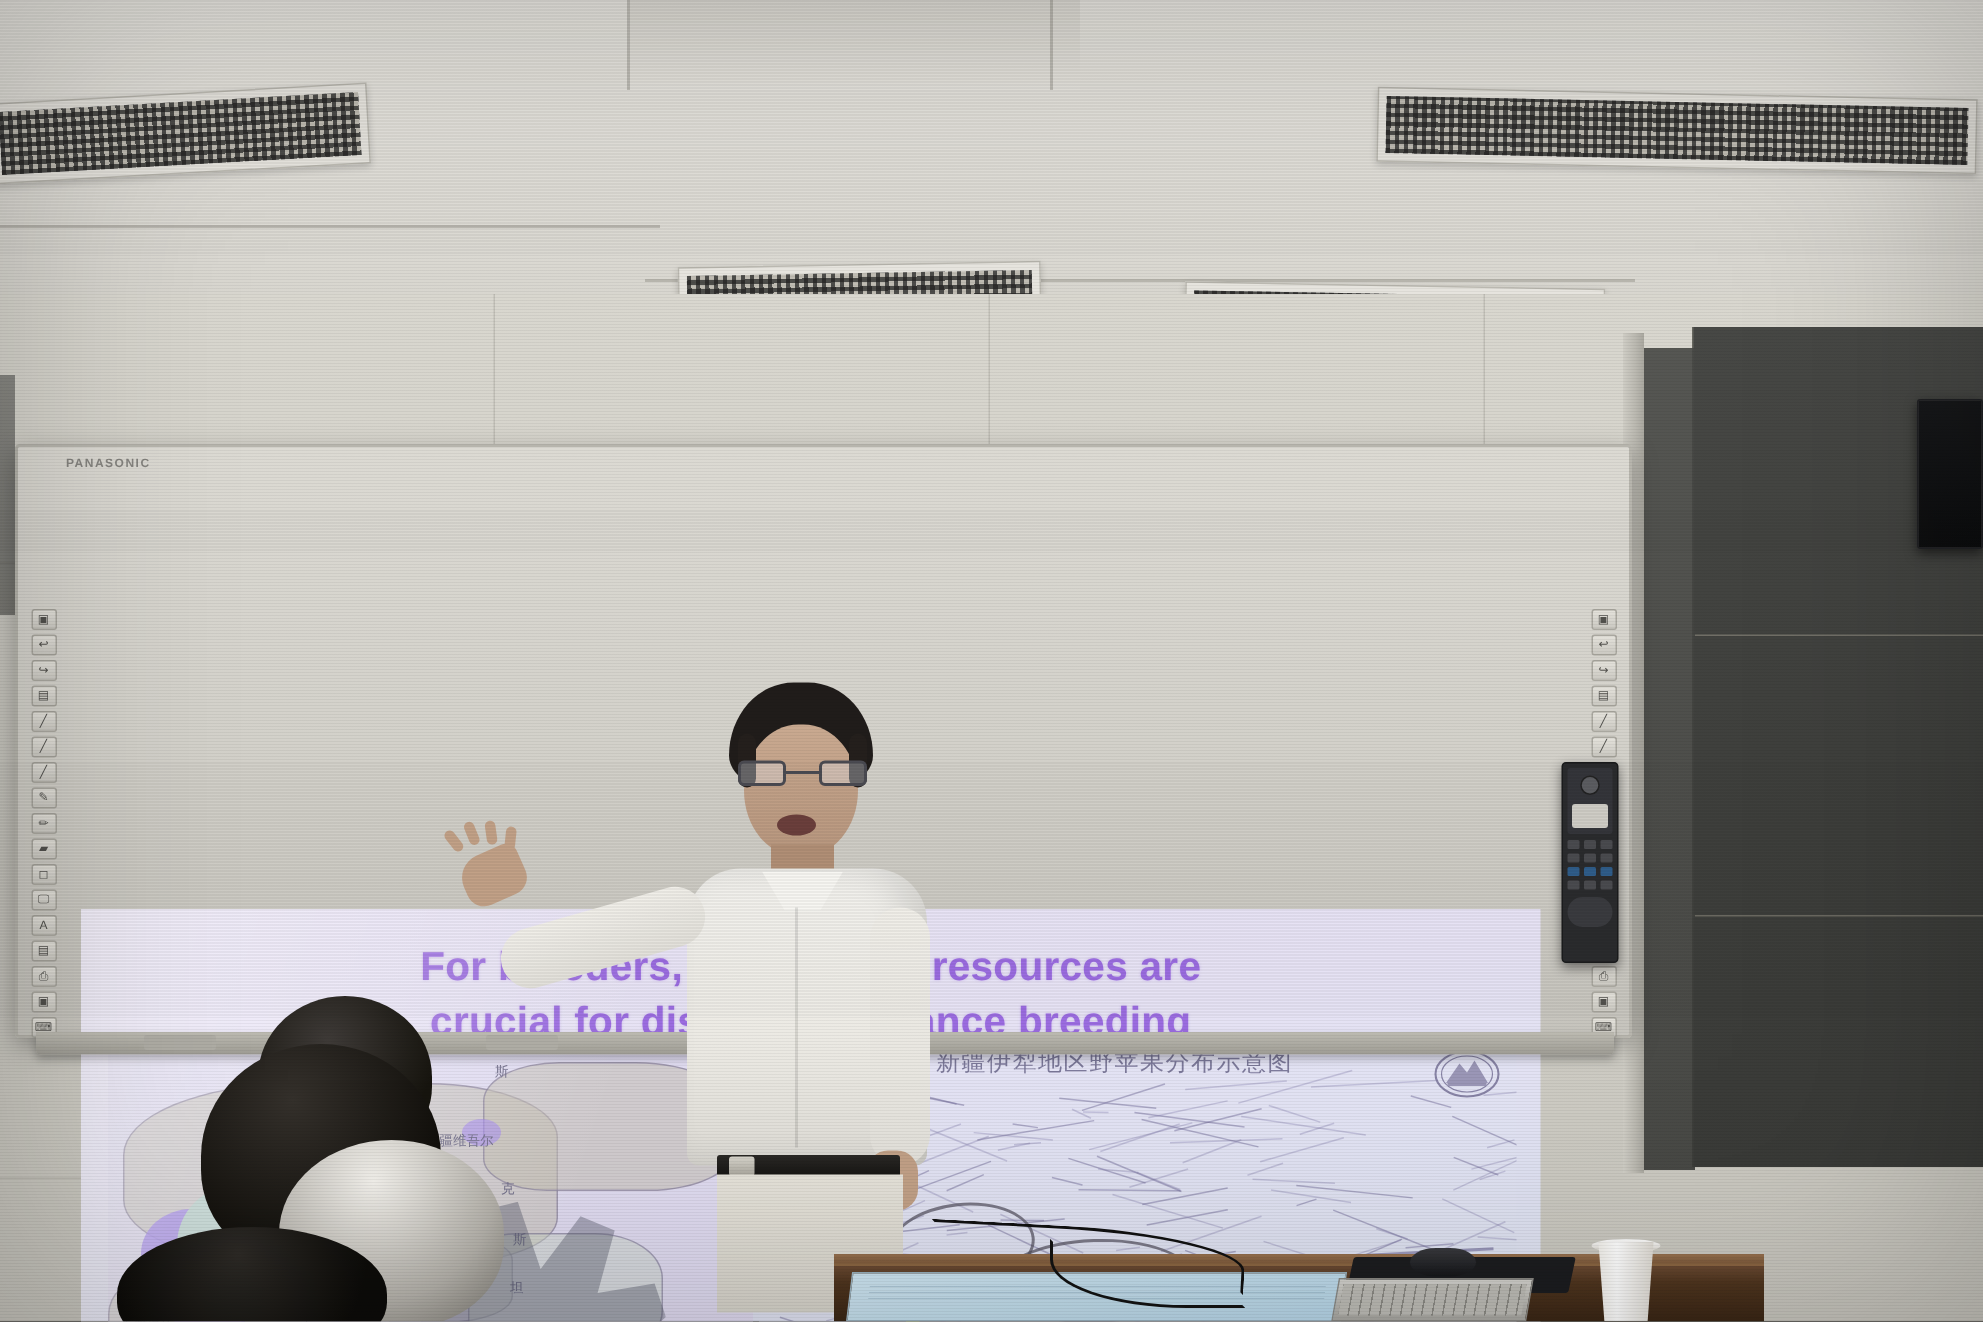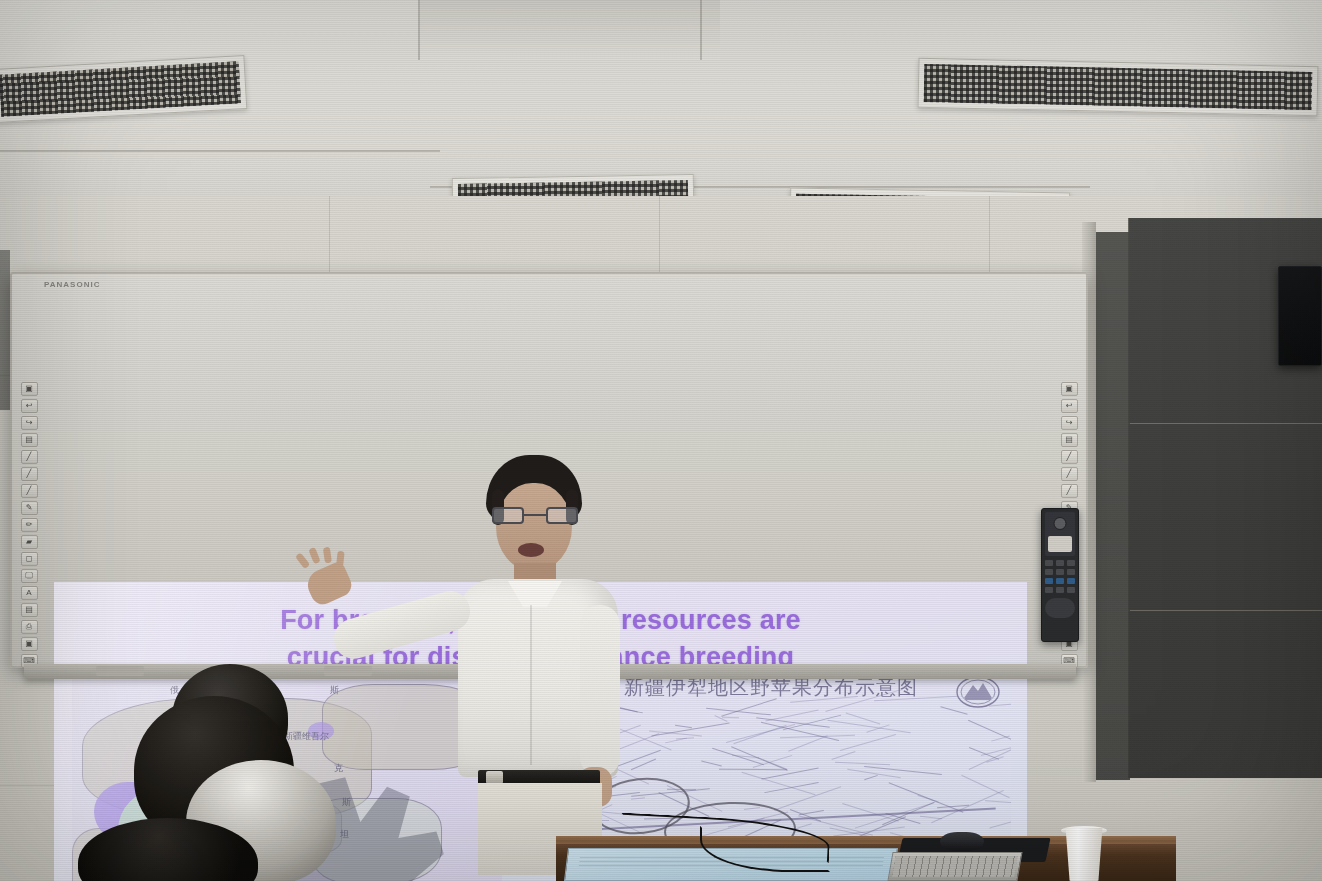--- a/index.html
+++ b/index.html
@@ -26,21 +26,21 @@
     background:linear-gradient(180deg,#d9d7cf 0%,#d2d0c8 40%,#c9c7bf 100%);}
   .wall-tile{position:absolute;border-right:1px solid rgba(150,148,140,.35);
     border-bottom:1px solid rgba(150,148,140,.30);}
   .dark-panel{position:absolute;background:linear-gradient(180deg,#474845 0%,#3f403d 50%,#3a3b38 100%);}
   .dark-panel .line{position:absolute;left:0;right:0;height:1px;background:rgba(170,165,150,.45);}
   .dark-panel .vline{position:absolute;top:0;bottom:0;width:1px;background:rgba(170,165,150,.35);}
   .speaker{position:absolute;background:linear-gradient(160deg,#17181a,#0c0d0e);
     border:1px solid #202124;border-radius:2px;box-shadow:0 3px 8px rgba(0,0,0,.5);}
   .col-trim{position:absolute;background:linear-gradient(90deg,#cfcdc5,#bab8b0 60%,#a9a79f);}
   
-  .board-frame{position:absolute;left:10px;top:272px;width:1078px;height:396px;
+  .board-frame{position:absolute;left:10px;top:296px;width:1078px;height:396px;
     background:linear-gradient(180deg,#dcdad3 0%,#d3d1ca 50%,#c6c4bd 100%);
     border:2px solid #b7b5ad;border-radius:3px;
     box-shadow:0 6px 18px rgba(0,0,0,.28);}
   .board-brand{position:absolute;left:32px;top:6px;font-size:8px;letter-spacing:1px;
     color:#6b6a66;font-weight:bold;opacity:.75;}
   .board-tray{position:absolute;left:12px;bottom:-13px;width:1052px;height:15px;
     background:linear-gradient(180deg,#bdbbb2,#9e9c94);border-radius:0 0 3px 3px;
     box-shadow:0 3px 6px rgba(0,0,0,.25);}
   .tray-nub{position:absolute;top:2px;width:48px;height:10px;background:#aeaca4;border-radius:2px;}
   
@@ -81,21 +81,21 @@
   .cty.a{background:rgba(196,192,178,.55);}
   .cty.b{background:rgba(204,214,200,.45);}
   .cty.c{background:rgba(190,186,196,.45);}
   .purple{position:absolute;background:#a78cf0;opacity:.85;}
   .cn{position:absolute;color:#6d6a86;font-size:9px;font-family:"DejaVu Sans",sans-serif;}
   
   .map-right{position:absolute;left:452px;top:88px;width:505px;height:246px;
     background:linear-gradient(170deg,#e4e2f4,#dde3f1);overflow:hidden;}
   .ridge{position:absolute;height:1px;background:rgba(118,112,156,.5);}
   .ridge2{position:absolute;height:1px;background:rgba(130,124,168,.35);}
-  .map-title{position:absolute;left:118px;top:4px;font-size:20px;color:#7d7a9b;
+  .map-title{position:absolute;left:118px;top:4px;font-size:16px;color:#7d7a9b;
     font-family:"DejaVu Sans",sans-serif;letter-spacing:1px;white-space:nowrap;}
   .corner-tag{position:absolute;left:5px;top:7px;padding:2px 6px;background:rgba(120,116,150,.55);
     color:#e8e6f2;font-size:10px;font-family:"DejaVu Sans",sans-serif;letter-spacing:1px;}
   .emblem{position:absolute;right:6px;top:2px;width:54px;height:40px;}
   .ellipse-ann{position:absolute;border:2.5px solid #55525f;border-radius:50%;opacity:.72;}
   .arrow{position:absolute;width:9px;}
   .arrow .stem{width:9px;background:currentColor;}
   .arrow .head{width:0;height:0;border-left:8px solid transparent;border-right:8px solid transparent;
     border-bottom:9px solid currentColor;margin-left:-3.5px;}
   .tag{position:absolute;padding:2px 7px;font-size:17px;font-family:"DejaVu Sans",sans-serif;

